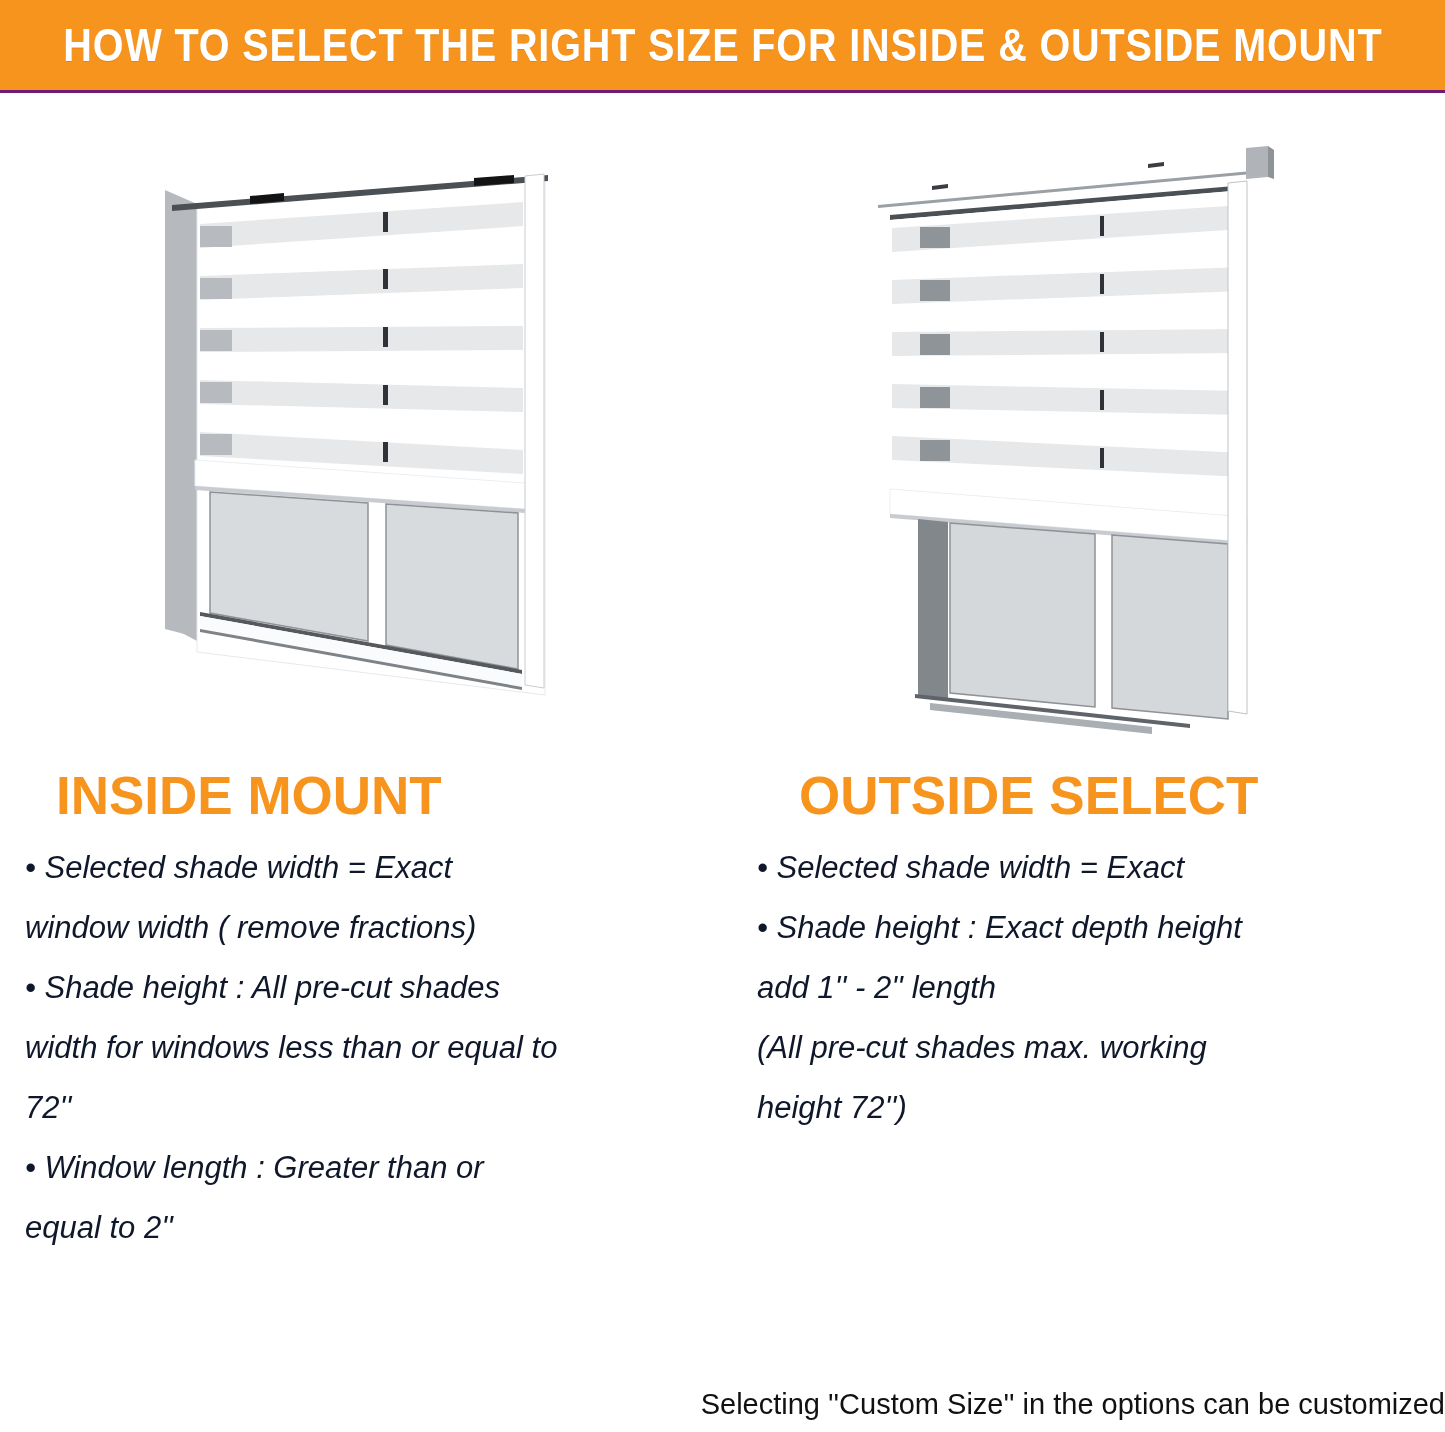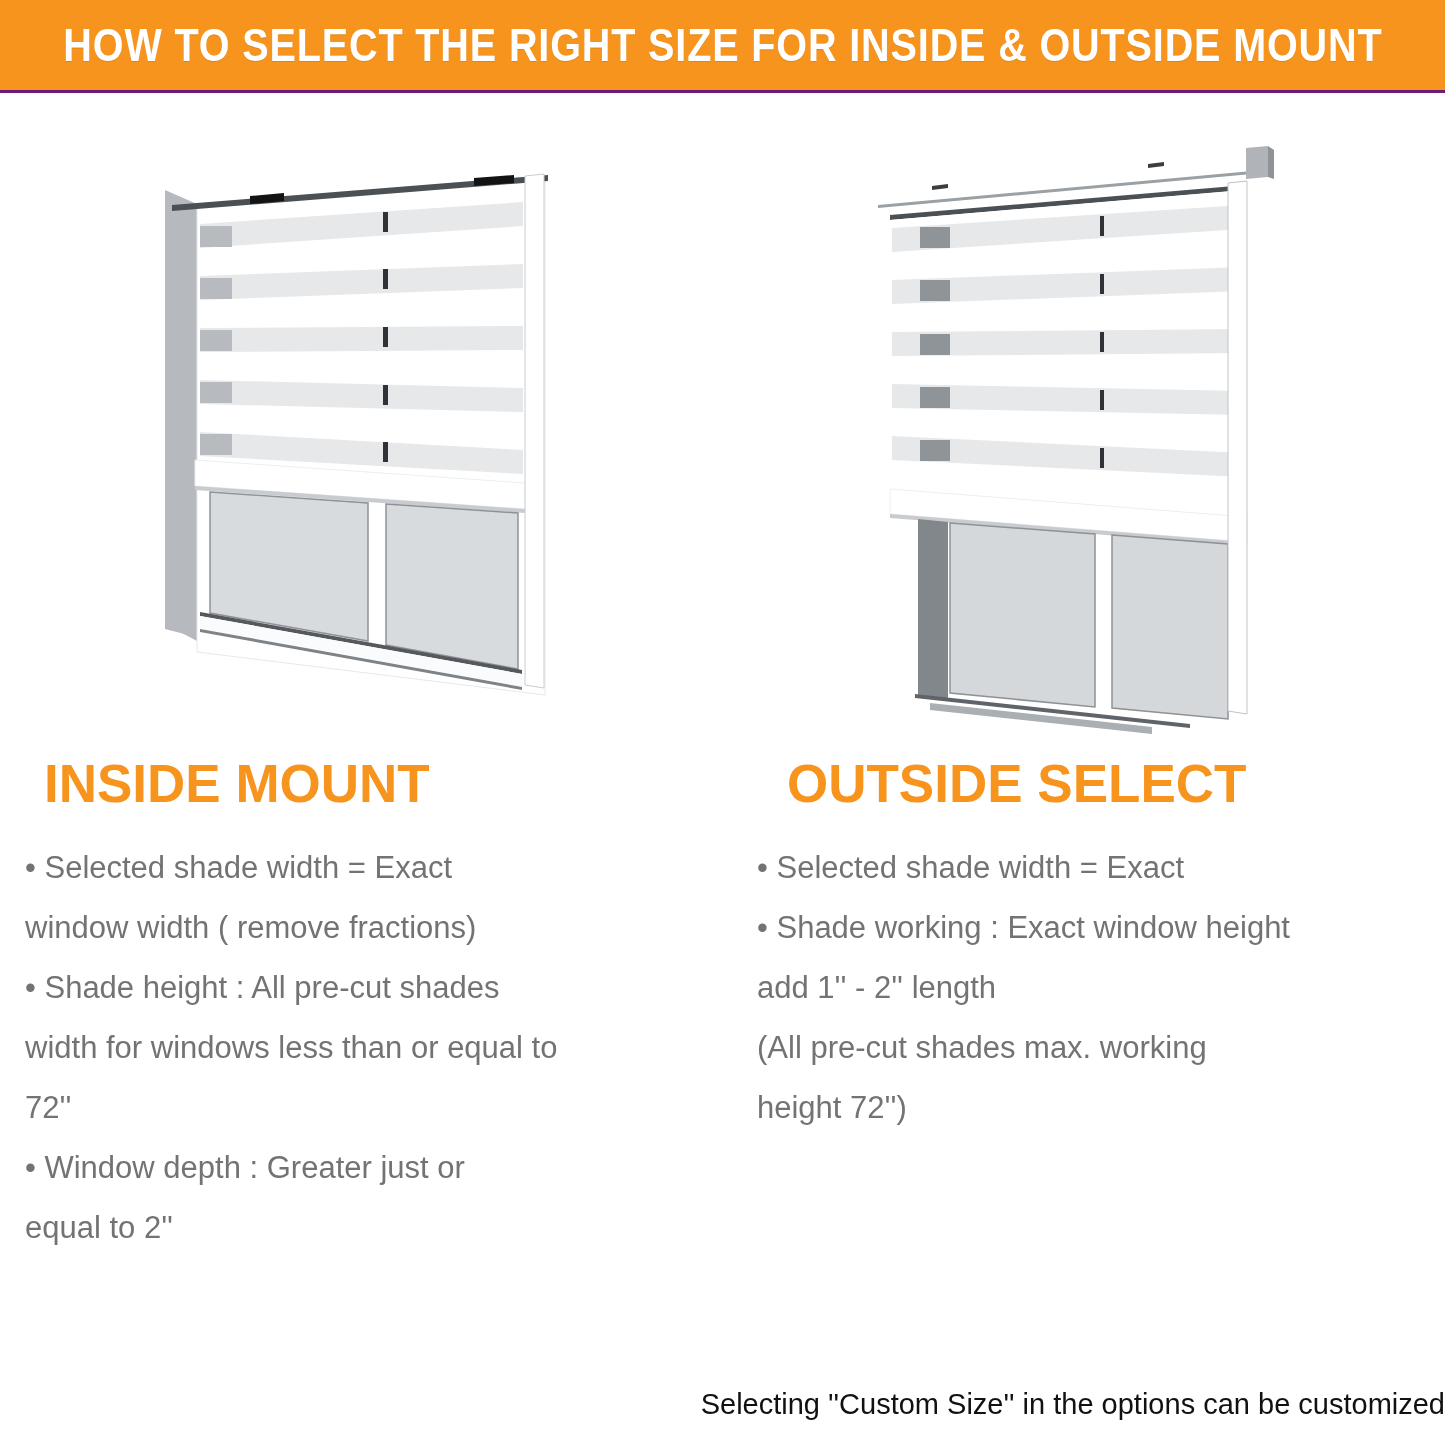--- a/index.html
+++ b/index.html
@@ -17,28 +17,28 @@
     font-weight:bold;font-size:46px;color:#ffffff;letter-spacing:1px;
     white-space:nowrap;transform:scaleX(.86);transform-origin:center;
     text-shadow:0 1px 0 rgba(160,90,0,.25);
   }
   
   .fig{position:absolute;margin:0;padding:0}
   .fig-left{left:150px;top:130px}
   .fig-right{left:855px;top:125px}
   
   .col-heading{
-    position:absolute;margin:0;font-size:53px;font-weight:bold;
+    position:absolute;margin:12px;font-size:53px;font-weight:bold;
     color:#F7941E;line-height:1;letter-spacing:0;
   }
   #heading-inside{left:44px;top:757px}
   #heading-outside{left:787px;top:757px}
   
   .text-col{
-    position:absolute;top:838px;font-size:31px;line-height:60px;color:#737373;
+    position:absolute;top:838px;font-size:31px;line-height:60px;color:#0f172a;font-style:italic;
   }
   .text-col-left{left:25px;width:705px}
   .text-col-right{left:757px;width:680px}
   .line{white-space:nowrap}
   
   .note{
     position:absolute;left:0;top:1388px;width:1445px;text-align:right;
     font-size:29px;color:#111111;
   }
 </style>
@@ -150,24 +150,24 @@
 
 <h2 id="heading-inside" class="col-heading">INSIDE MOUNT</h2>
 <h2 id="heading-outside" class="col-heading">OUTSIDE SELECT</h2>
 
 <div class="text-col text-col-left">
     <div class="line">• Selected shade width = Exact</div>
     <div class="line">window width ( remove fractions)</div>
     <div class="line">• Shade height : All pre-cut shades</div>
     <div class="line">width for windows less than or equal to</div>
     <div class="line">72''</div>
-    <div class="line">• Window depth : Greater just or</div>
+    <div class="line">• Window length : Greater than or</div>
     <div class="line">equal to 2''</div>
   </div>
 <div class="text-col text-col-right">
     <div class="line">• Selected shade width = Exact</div>
-    <div class="line">• Shade working : Exact window height</div>
+    <div class="line">• Shade height : Exact depth height</div>
     <div class="line">add 1'' - 2'' length</div>
     <div class="line">(All pre-cut shades max. working</div>
     <div class="line">height 72'')</div>
   </div>
 
 <div class="note">Selecting ''Custom Size'' in the options can be customized</div>
 
 </body></html>

